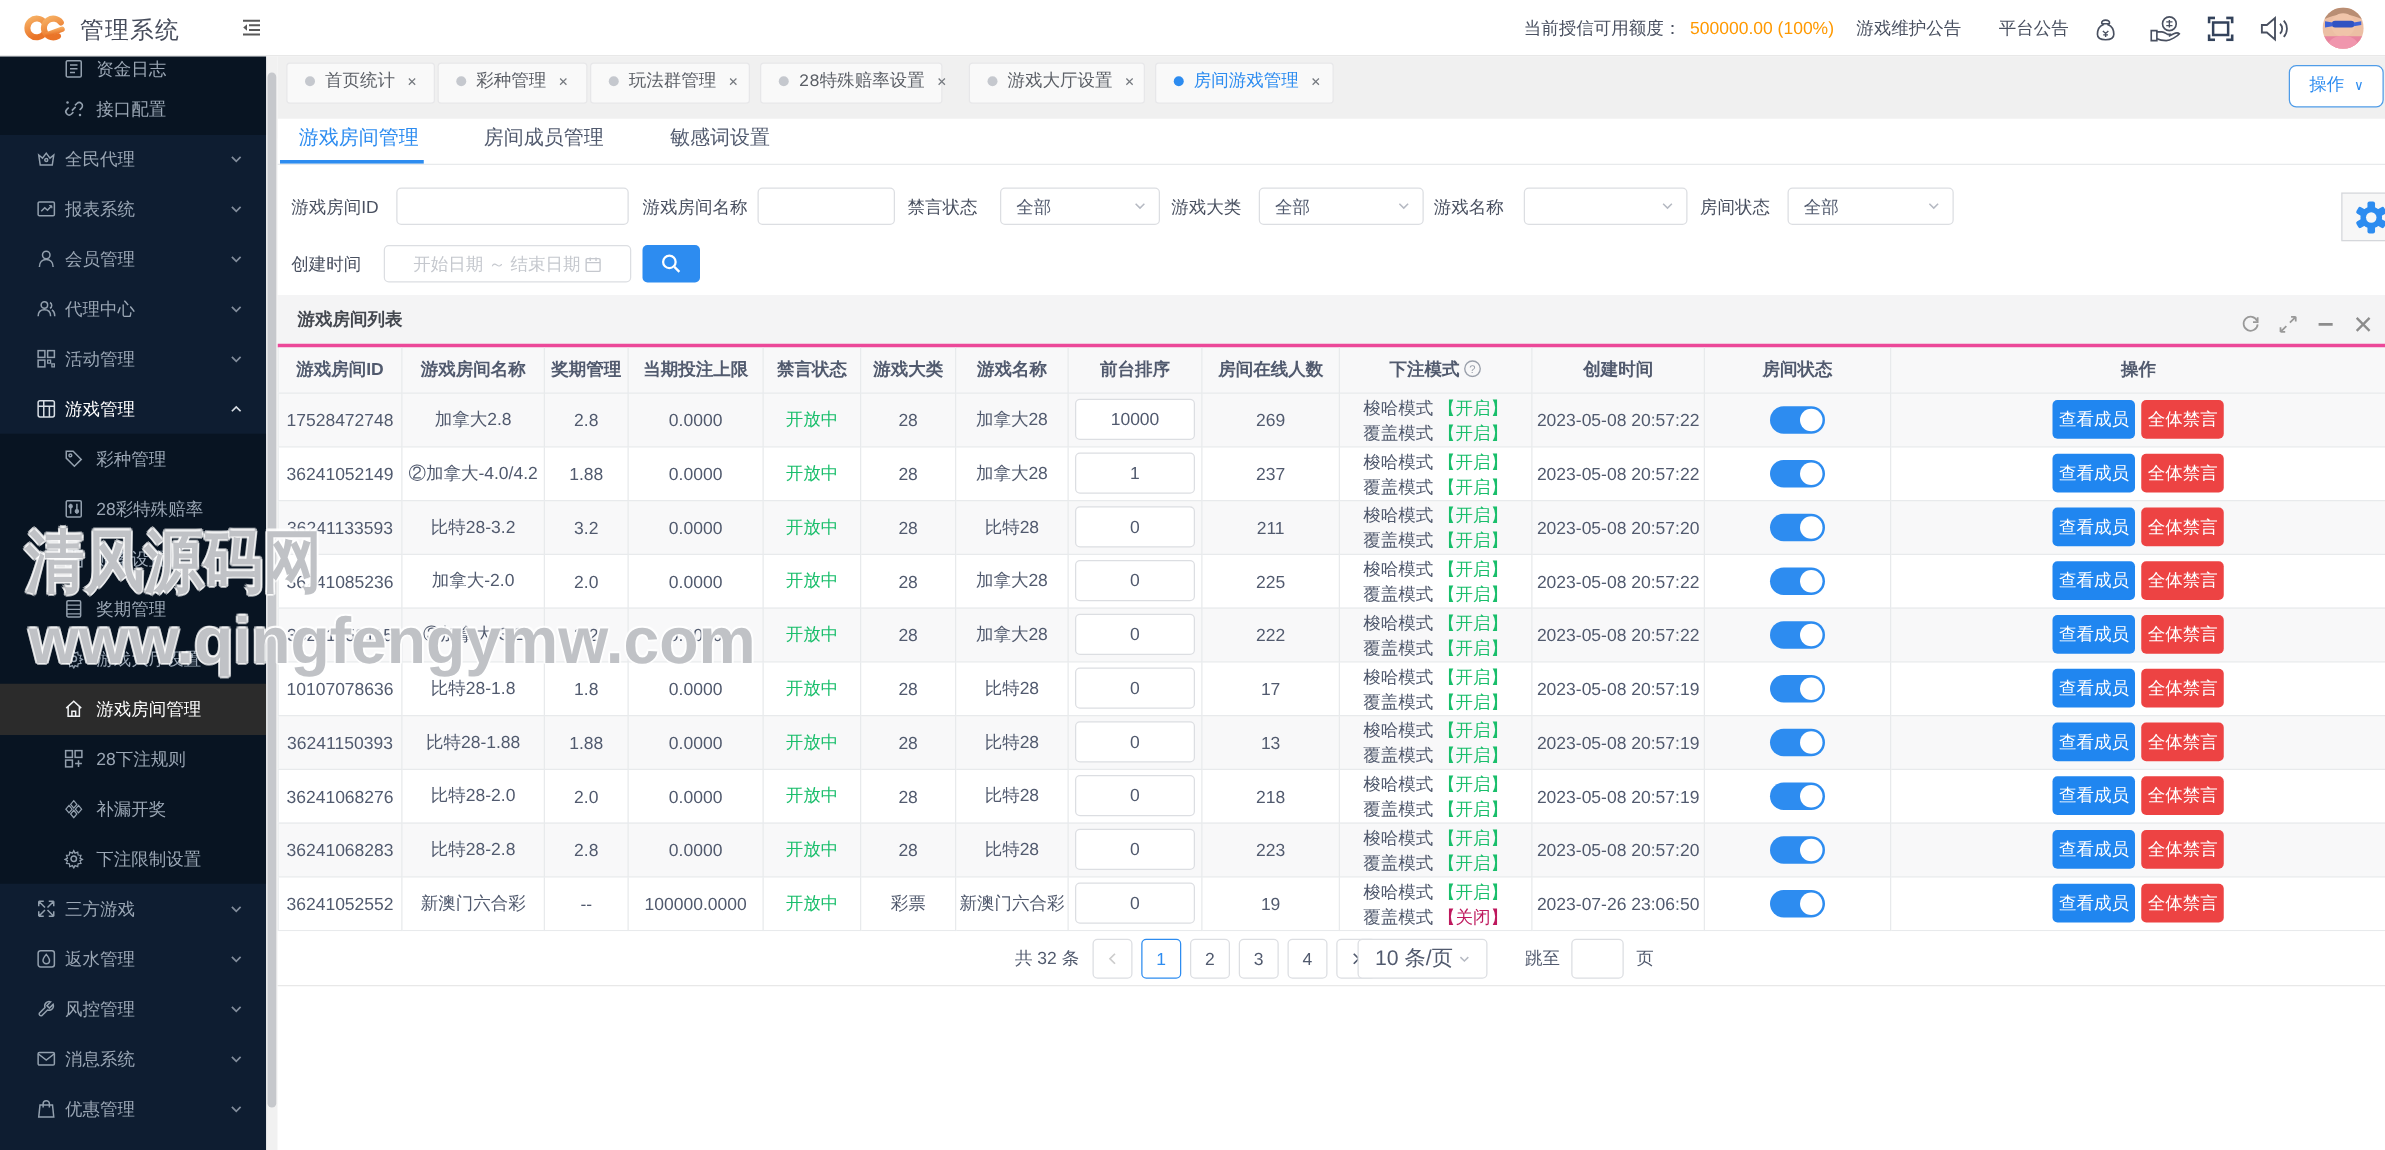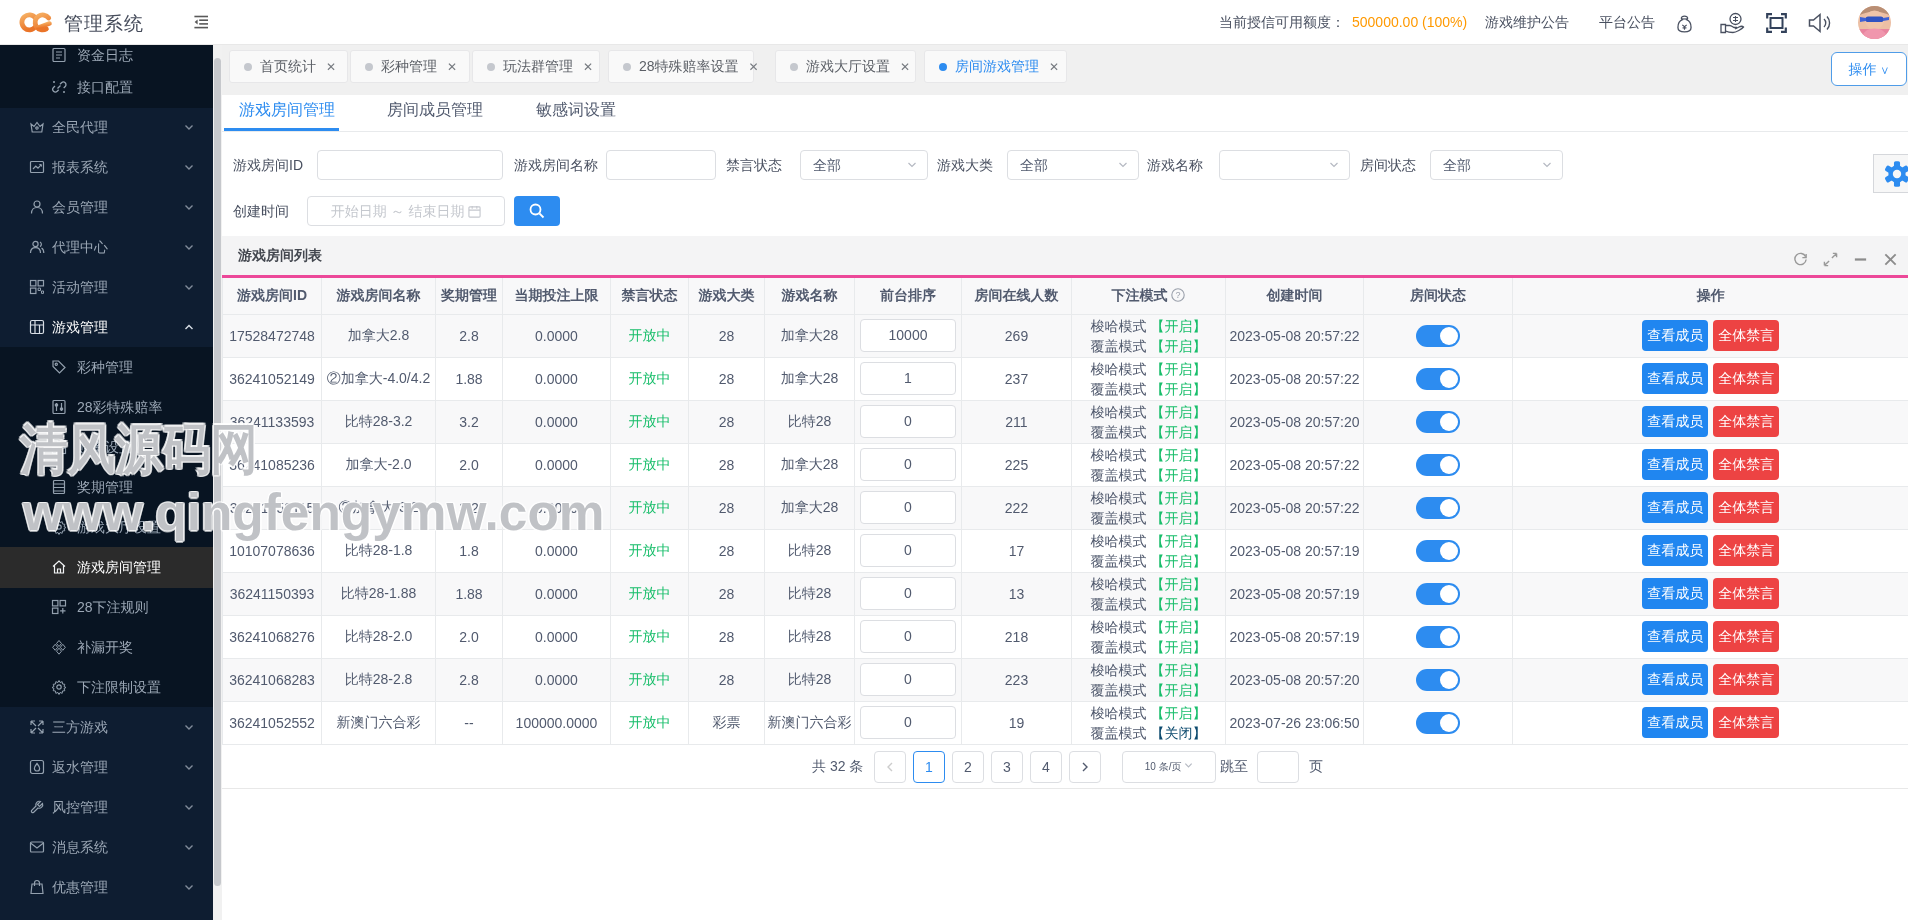--- a/index.html
+++ b/index.html
@@ -24,21 +24,21 @@
 .mi .ic { position:absolute; left:29px; top:12px; width:16px; height:16px; }
 .mi.sub .ic { left:51px; }
 .mi .ar { position:absolute; right:18px; top:13px; width:12px; height:14px; color:#808b9a; }
 .mi.active { background:#2b2b2b; color:#fff; height:41px; }
 .mi.lit { color:#fff; }
 #side-scroll { position:absolute; left:213px; top:45px; width:9px; height:875px; background:#f1f1f1; z-index:6; }
 #side-thumb { position:absolute; left:1px; top:13px; width:7px; height:828px; background:#c6c8cc; border-radius:4px; }
 
 
 #content { position:absolute; left:222px; top:45px; width:1686px; height:875px; background:#fff; }
-#tabbar { position:absolute; left:0px; top:0px; width:1686px; height:66px; background:#f0f0f0; }
+#tabbar { position:absolute; left:0px; top:0px; width:1686px; height:66px; background:#f0f0f0;font-family:Liberation Mono, monospace; }
 .tag { position:absolute; top:5px; height:33px; background:#f9f9f9; border:1px solid #e7e7e9; border-radius:3px; line-height:31px; font-size:14px; color:#5b5f66; white-space:nowrap; }
 .tag .dot { display:inline-block; width:8px; height:8px; border-radius:50%; background:#c5c8ce; margin:0 8px 0 14px; vertical-align:0px; }
 .tag .x { color:#75797f; font-size:12px; margin:0 12px 0 10px; }
 .tag.on { color:#2d8cf0; }
 .tag.on .dot { background:#2d8cf0; }
 #op-btn { position:absolute; top:7px; left:1609px; width:76px; height:34px; background:#fff; border:1px solid #4f9ce8; border-radius:6px; color:#2d8cf0; text-align:center; line-height:32px; font-size:14px; }
 
 #navstrip { position:absolute; left:0; top:50px; width:1686px; height:37px; background:#fff; }
 #navline { position:absolute; left:0; top:36px; width:1686px; height:1px; background:#e8eaec; }
 .nv { position:absolute; top:5px; font-size:16px; color:#515a6e; }
@@ -58,21 +58,21 @@
 #cardtitle .t { position:absolute; left:16px; top:11px; font-weight:bold; font-size:14px; color:#43474f; }
 .cic { position:absolute; }
 
 
 #tbl { position:absolute; left:0; top:233px; width:1686px; border-collapse:collapse; table-layout:fixed; font-size:14px; color:#515a6e; border-left:1px solid #e8eaec; }
 #tbl th { height:36px; background:#f8f8f9; border-bottom:1px solid #e8eaec; border-right:1px solid #e8eaec; font-weight:bold; color:#515a6e; text-align:center; padding:0; }
 #tbl td { height:43px; border-bottom:1px solid #e8eaec; border-right:1px solid #e8eaec; text-align:center; padding:0; }
 #tbl th:last-child, #tbl td:last-child { border-right:none; }
 #tbl tr.odd td { background:#f8f8f9; }
 .green { color:#19be6b; }
-.red { color:#0c4a6e; }
+.red { color:#be185d; }
 .sort-input { display:inline-block; width:96px; height:33px; line-height:31px; background:#fff; border:1px solid #dcdee2; border-radius:4px; text-align:center; }
 .mode { line-height:20px; white-space:nowrap; }
 .toggle { display:inline-block; position:relative; width:44px; height:22px; background:#2d8cf0; border-radius:11px; vertical-align:middle; }
 .toggle::after { content:""; position:absolute; right:2px; top:2px; width:18px; height:18px; background:#fff; border-radius:50%; }
 .btn { display:inline-block; width:66px; height:31px; line-height:31px; text-align:center; border-radius:4px; color:#fff; font-size:14px; }
 .btn.blue { background:#2086f0; }
 .btn.red { background:#ed4343; margin-left:5px; }
 
 
 #pager { position:absolute; left:0; top:700px; width:1686px; height:44px; background:#fff; border-bottom:1px solid #e8e8e8; }
@@ -653,21 +653,21 @@
       <div class="pbtn" style="left:652px;"><svg width="10" height="10" viewBox="0 0 10 10" fill="none" stroke="#ccc" stroke-width="1.4">
             <path d="M7 1 L 3 5 L 7 9"></path>
           </svg></div>
       <div class="pbtn cur" style="left:691px;">1</div>
       <div class="pbtn" style="left:730px;">2</div>
       <div class="pbtn" style="left:769px;">3</div>
       <div class="pbtn" style="left:808px;">4</div>
       <div class="pbtn" style="left:847px;"><svg width="10" height="10" viewBox="0 0 10 10" fill="none" stroke="#515a6e" stroke-width="1.4">
             <path d="M3 1 L 7 5 L 3 9"></path>
           </svg></div>
-      <div class="pbtn" style="left:900px;width:94px;font-size:10px;">10 条/页 <svg width="9" height="9" viewBox="0 0 10 10" fill="none" stroke="#b5b9c2" stroke-width="1.3">
+      <div class="pbtn" style="left:864px;width:104px;font-size:17px;">10 条/页 <svg width="9" height="9" viewBox="0 0 10 10" fill="none" stroke="#b5b9c2" stroke-width="1.3">
             <path d="M1.5 3 L 5 6.5 L 8.5 3"></path>
           </svg></div>
       <span class="pg" style="left:998px;top:6px;">跳至</span>
       <div class="pbtn" style="left:1035px;width:42px;"></div>
       <span class="pg" style="left:1087px;top:6px;">页</span>
     </div>
   </div>
   <div id="wm1">清风源码网</div>
   <div id="wm2">www.qingfengymw.com</div>
 </div>

